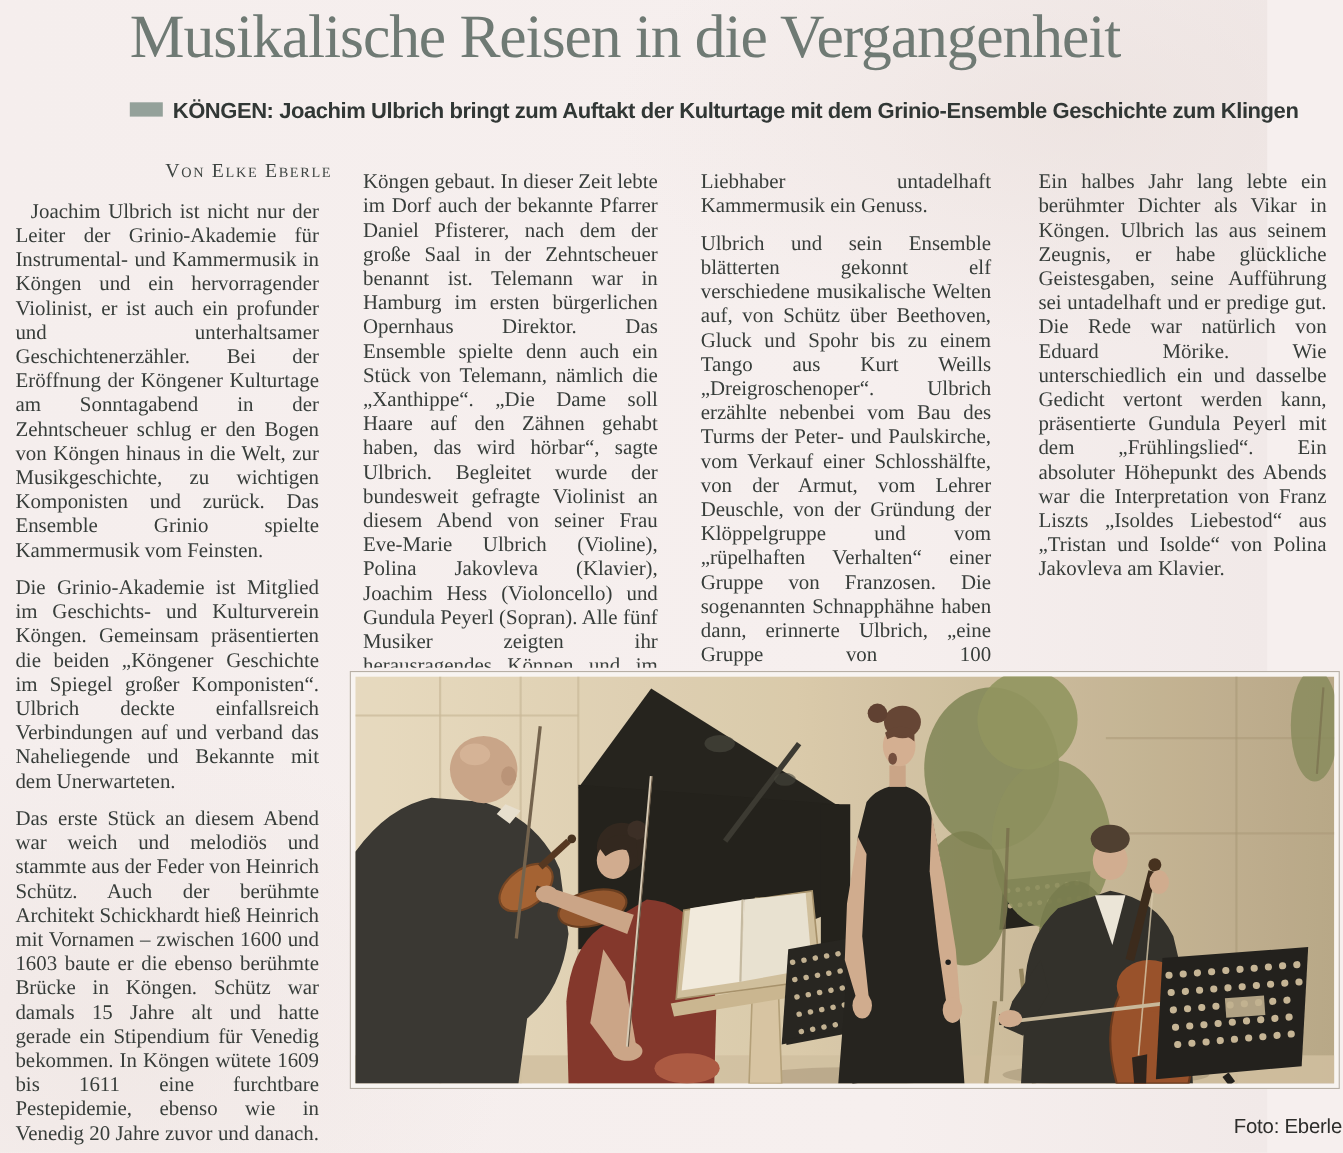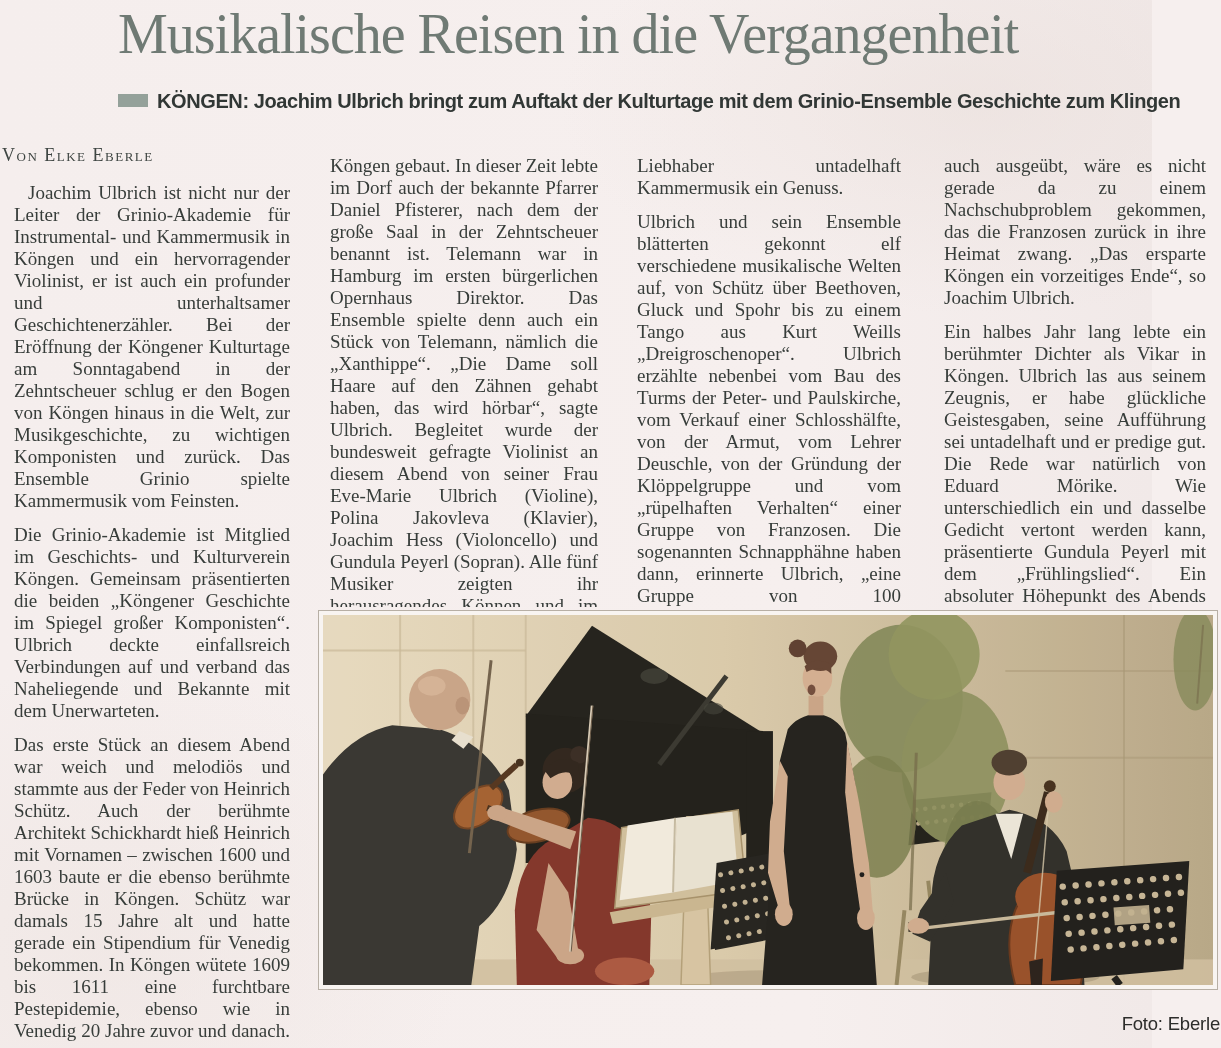--- a/index.html
+++ b/index.html
@@ -19,21 +19,21 @@
 
   .kicker{position:absolute;left:98px;top:90px;width:1080px;
           font-family:"Liberation Sans","DejaVu Sans",sans-serif;
           font-weight:bold;font-size:20px;letter-spacing:-0.4px;color:#313735;
           white-space:nowrap;padding-left:20px;}
   .kicker-square{display:inline-block;width:30px;height:13px;background:#94a19a;
                  margin-right:9px;vertical-align:1px;}
 
   .byline{font-family:"Liberation Serif","DejaVu Serif",serif;
           font-variant:small-caps;font-size:18px;letter-spacing:1.5px;
-          color:#3e4542;text-align:left;margin:4px 0 16px 0;}
+          color:#3e4542;text-align:right;margin:4px 0 16px 0;}
 
   .col{position:absolute;font-size:19px;line-height:22px;color:#373d3a;
        text-align:justify;hyphens:auto;-webkit-hyphens:auto;overflow:hidden;}
   .col p{margin:12px;}
   .col p.indent{text-indent:14px;}
   .col1{left:2px;  top:140px;width:300px;height:902px;}
   .col2{left:318px;top:143px;width:292px;height:464px;}
   .col3{left:625px;top:143px;width:288px;height:464px;}
   .col4{left:932px;top:143px;width:286px;height:464px;}
 
@@ -68,21 +68,20 @@
   <div class="col col2">
     <p>Köngen gebaut. In dieser Zeit lebte im Dorf auch der bekannte Pfarrer Daniel Pfisterer, nach dem der große Saal in der Zehntscheuer benannt ist. Telemann war in Hamburg im ersten bürgerlichen Opernhaus Direktor. Das Ensemble spielte denn auch ein Stück von Telemann, nämlich die „Xanthippe“. „Die Dame soll Haare auf den Zähnen gehabt haben, das wird hörbar“, sagte Ulbrich. Begleitet wurde der bundesweit gefragte Violinist an diesem Abend von seiner Frau Eve-Marie Ulbrich (Violine), Polina Jakovleva (Klavier), Joachim Hess (Violoncello) und Gundula Peyerl (Sopran). Alle fünf Musiker zeigten ihr herausragendes Können und im Zusammenspiel größte Perfektion. Vom ersten bis zum letzten Ton war der Abend für</p>
   </div>
 
   <div class="col col3">
     <p>Liebhaber untadelhaft Kammermusik ein Genuss.</p>
     <p>Ulbrich und sein Ensemble blätterten gekonnt elf verschiedene musikalische Welten auf, von Schütz über Beethoven, Gluck und Spohr bis zu einem Tango aus Kurt Weills „Dreigroschenoper“. Ulbrich erzählte nebenbei vom Bau des Turms der Peter- und Paulskirche, vom Verkauf einer Schlosshälfte, von der Armut, vom Lehrer Deuschle, von der Gründung der Klöppelgruppe und vom „rüpelhaften Verhalten“ einer Gruppe von Franzosen. Die sogenannten Schnapphähne haben dann, erinnerte Ulbrich, „eine Gruppe von 100 schwadronierenden Franzosen – wie soll man es anders sagen – niedergemetzelt“. Die übrigen Franzosen schworen Rache und hätten sie</p>
   </div>
 
   <div class="col col4">
-    <p>auch ausgeübt, wäre es nicht gerade da zu einem Nachschubproblem gekommen, das die Franzosen zurück in ihre Heimat zwang. „Das ersparte Köngen ein vorzeitiges Ende“, so Joachim Ulbrich.</p>
     <p>Ein halbes Jahr lang lebte ein berühmter Dichter als Vikar in Köngen. Ulbrich las aus seinem Zeugnis, er habe glückliche Geistesgaben, seine Aufführung sei untadelhaft und er predige gut. Die Rede war natürlich von Eduard Mörike. Wie unterschiedlich ein und dasselbe Gedicht vertont werden kann, präsentierte Gundula Peyerl mit dem „Frühlingslied“. Ein absoluter Höhepunkt des Abends war die Interpretation von Franz Liszts „Isoldes Liebestod“ aus „Tristan und Isolde“ von Polina Jakovleva am Klavier.</p>
   </div>
 
   <figure class="photo">
     <svg viewBox="0 0 900 376" preserveAspectRatio="none">
       <defs>
         <linearGradient id="wallGrad" x1="0" y1="0" x2="1" y2="0">
           <stop offset="0" stop-color="#e7dabf"></stop>
           <stop offset="0.45" stop-color="#d9c9a9"></stop>
           <stop offset="1" stop-color="#b5a483"></stop>

